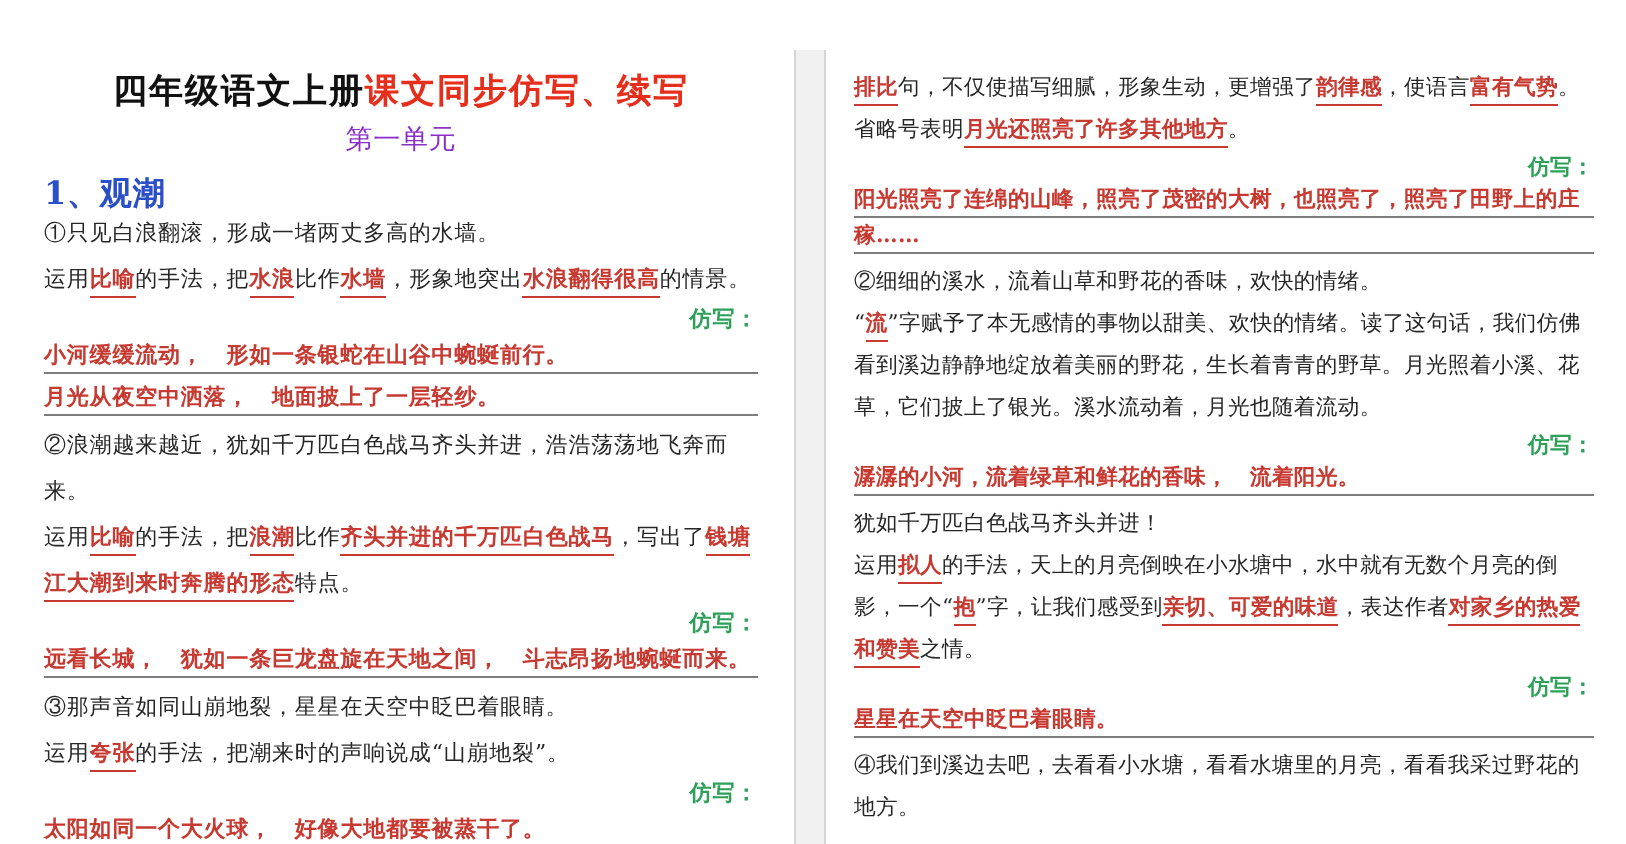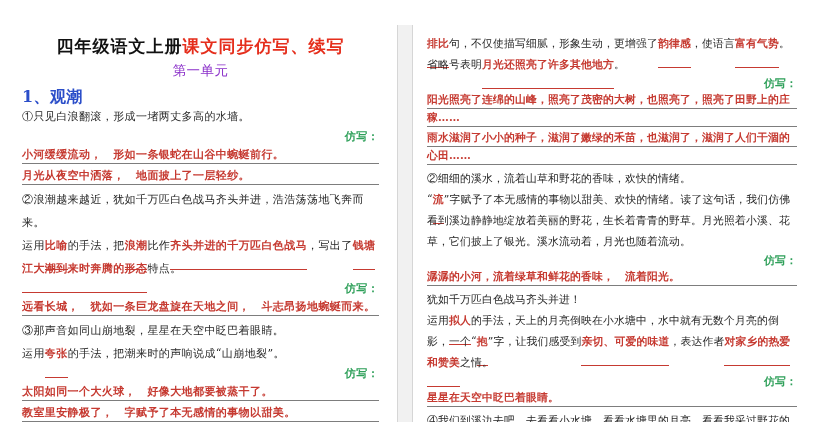--- a/index.html
+++ b/index.html
@@ -23,57 +23,57 @@
     border-left:1px solid var(--gapline);border-right:1px solid var(--gapline);}
   .title{text-align:center;font-size:17px;font-weight:700;letter-spacing:1px;
     line-height:22px;white-space:nowrap;}
   .title .t-red{color:var(--titlered);}
   .title .t-black{color:#111;}
   .subtitle{text-align:center;color:var(--purple);font-weight:400;font-size:13.5px;
     line-height:18px;margin-top:4px;}
   .heading{color:var(--blue);font-weight:700;font-size:16px;line-height:16px;margin-top:10px;}
   .para{line-height:var(--lh);margin:0;}
   .para.after-gap{margin-top:3px;}
-  .u{color:var(--ansred);font-weight:700;border-bottom:1px solid var(--ansred);padding-bottom:17px;}
+  .u{color:var(--ansred);font-weight:700;border-bottom:1px solid var(--ansred);padding-bottom:2px;}
   .label{color:var(--green);font-weight:700;line-height:var(--llh);margin-top:1px;text-align:right;}
   .answer{
     color:var(--ansred);font-weight:700;line-height:var(--alh);margin-bottom:2px;
     background-image:repeating-linear-gradient(to bottom,
       transparent 0, transparent calc(var(--alh) - 1px),
       var(--rule) calc(var(--alh) - 1px), var(--rule) var(--alh));
   }
 </style>
 </head>
 <body>
 
 <div class="doc">
   <div class="page page-left">
       <div class="title"><span class="t-black">四年级语文上册</span><span class="t-red">课文同步仿写、续写</span></div>
       <div class="subtitle">第一单元</div>
       <div class="heading">1、观潮</div>
       <div class="para"><span>①只见白浪翻滚，形成一堵两丈多高的水墙。</span></div>
+      <div class="para"><span>运用</span><span class="u">比喻</span><span>的手法，把</span><span class="u">水浪</span><span>比作</span><span class="u">水墙</span><span>，形象地突出</span><span class="u">水浪翻得很高</span><span>的情景。</span></div>
       <div class="label">仿写：</div>
       <div class="answer">小河缓缓流动，　形如一条银蛇在山谷中蜿蜒前行。</div>
       <div class="answer">月光从夜空中洒落，　地面披上了一层轻纱。</div>
       <div class="para after-gap"><span>②浪潮越来越近，犹如千万匹白色战马齐头并进，浩浩荡荡地飞奔而来。</span></div>
       <div class="para"><span>运用</span><span class="u">比喻</span><span>的手法，把</span><span class="u">浪潮</span><span>比作</span><span class="u">齐头并进的千万匹白色战马</span><span>，写出了</span><span class="u">钱塘江大潮到来时奔腾的形态</span><span>特点。</span></div>
       <div class="label">仿写：</div>
       <div class="answer">远看长城，　犹如一条巨龙盘旋在天地之间，　斗志昂扬地蜿蜒而来。</div>
       <div class="para after-gap"><span>③那声音如同山崩地裂，星星在天空中眨巴着眼睛。</span></div>
       <div class="para"><span>运用</span><span class="u">夸张</span><span>的手法，把潮来时的声响说成“山崩地裂”。</span></div>
       <div class="label">仿写：</div>
       <div class="answer">太阳如同一个大火球，　好像大地都要被蒸干了。</div>
       <div class="answer">教室里安静极了，　字赋予了本无感情的事物以甜美。</div>
     </div>
   <div class="gutter"></div>
   <div class="page page-right">
       <div class="para"><span class="u">排比</span><span>句，不仅使描写细腻，形象生动，更增强了</span><span class="u">韵律感</span><span>，使语言</span><span class="u">富有气势</span><span>。省略号表明</span><span class="u">月光还照亮了许多其他地方</span><span>。</span></div>
       <div class="label">仿写：</div>
       <div class="answer">阳光照亮了连绵的山峰，照亮了茂密的大树，也照亮了，照亮了田野上的庄稼……</div>
-      <div class="answer">雨水滋润了小小的种子，滋润了嫩绿的禾苗，也滋润了，滋润了人们干涸的心田……</div>
       <div class="para after-gap"><span>②细细的溪水，流着山草和野花的香味，欢快的情绪。</span></div>
       <div class="para"><span>“</span><span class="u">流</span><span>”字赋予了本无感情的事物以甜美、欢快的情绪。读了这句话，我们仿佛看到溪边静静地绽放着美丽的野花，生长着青青的野草。月光照着小溪、花草，它们披上了银光。溪水流动着，月光也随着流动。</span></div>
       <div class="label">仿写：</div>
       <div class="answer">潺潺的小河，流着绿草和鲜花的香味，　流着阳光。</div>
       <div class="para after-gap"><span>犹如千万匹白色战马齐头并进！</span></div>
       <div class="para"><span>运用</span><span class="u">拟人</span><span>的手法，天上的月亮倒映在小水塘中，水中就有无数个月亮的倒影，一个“</span><span class="u">抱</span><span>”字，让我们感受到</span><span class="u">亲切、可爱的味道</span><span>，表达作者</span><span class="u">对家乡的热爱和赞美</span><span>之情。</span></div>
       <div class="label">仿写：</div>
       <div class="answer">星星在天空中眨巴着眼睛。</div>
       <div class="para after-gap"><span>④我们到溪边去吧，去看看小水塘，看看水塘里的月亮，看看我采过野花的地方。</span></div>
     </div>

